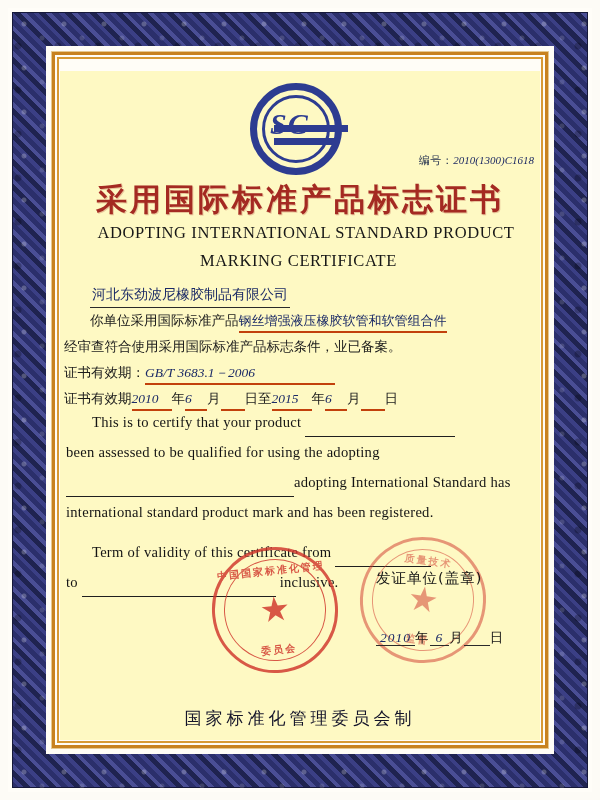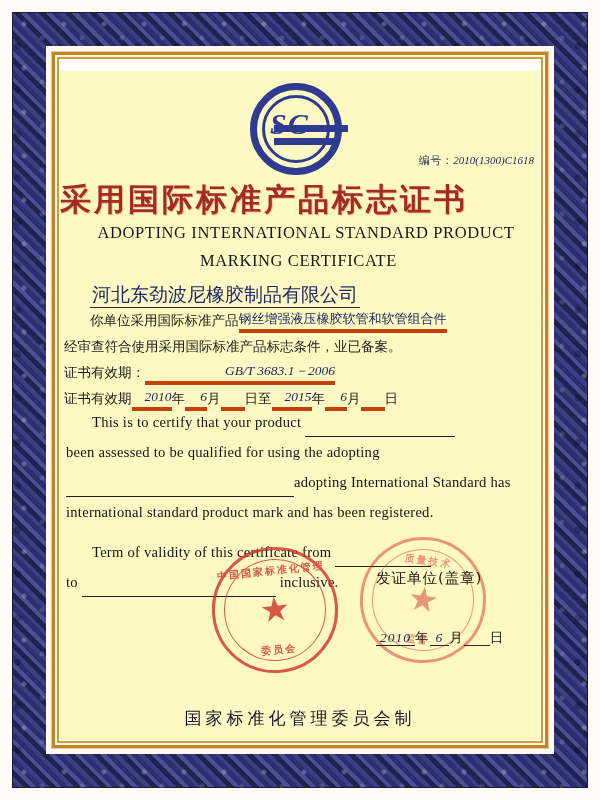--- a/index.html
+++ b/index.html
@@ -157,21 +157,21 @@
     font-style: italic;
     color: #1d2a63;
     letter-spacing: 0;
   }
 
   
   .title-cn {
     position: absolute;
     top: 108px;
     left: 0; right: 0;
-    text-align: left;
+    text-align: center;
     font-family: Liberation Mono, monospace;
     font-size: 31px;
     font-weight: bold;
     letter-spacing: 3px;
     color: #a42a22;
     text-shadow: 1px 1px 0 #e8c59a;
   }
   .title-en1 {
     position: absolute;
     top: 152px;
@@ -212,22 +212,22 @@
     font-style: italic;
     color: #1b2a66;
   }
   .hand-cn {
     font-family: "DejaVu Sans", sans-serif;
     font-style: normal;
     color: #1b2a66;
   }
   .u {
     display: inline-block;
-    border-bottom: 4px solid #c2410c;
-    text-align: right;
+    border-bottom: 2px solid #c2410c;
+    text-align: left;
     vertical-align: bottom;
     line-height: 20px;
   }
 
   
   .body-en {
     position: absolute;
     top: 336px;
     left: 6px;
     right: 6px;
@@ -339,21 +339,21 @@
       <span>编号：</span><span class="hand">2010(1300)C1618</span>
     </div>
 
     <div class="title-cn">采用国际标准产品标志证书</div>
     <div class="title-en1">ADOPTING  INTERNATIONAL  STANDARD  PRODUCT</div>
     <div class="title-en2">MARKING CERTIFICATE</div>
 
     <div class="body-cn">
 
       <div class="row" style="height:22px;">
-        <span class="hand hand-cn" style="position:absolute;left:26px;top:-4px;font-size:19px;border-bottom:1px solid #2a2a2a;padding:0 2px;">河北东劲波尼橡胶制品有限公司</span>
+        <span class="hand hand-cn" style="position:absolute;left:26px;top:-4px;font-size:14px;border-bottom:1px solid #2a2a2a;padding:0 2px;">河北东劲波尼橡胶制品有限公司</span>
       </div>
 
       <div class="row indent">
         <span>你单位采用国际标准产品</span><span class="hand hand-cn u" style="min-width:196px;font-size:13px;">钢丝增强液压橡胶软管和软管组合件</span>
       </div>
 
       <div class="row">经审查符合使用采用国际标准产品标志条件，业已备案。</div>
 
       <div class="row">
         <span>证书有效期：</span><span class="hand u" style="min-width:190px;">GB/T 3683.1－2006</span>

